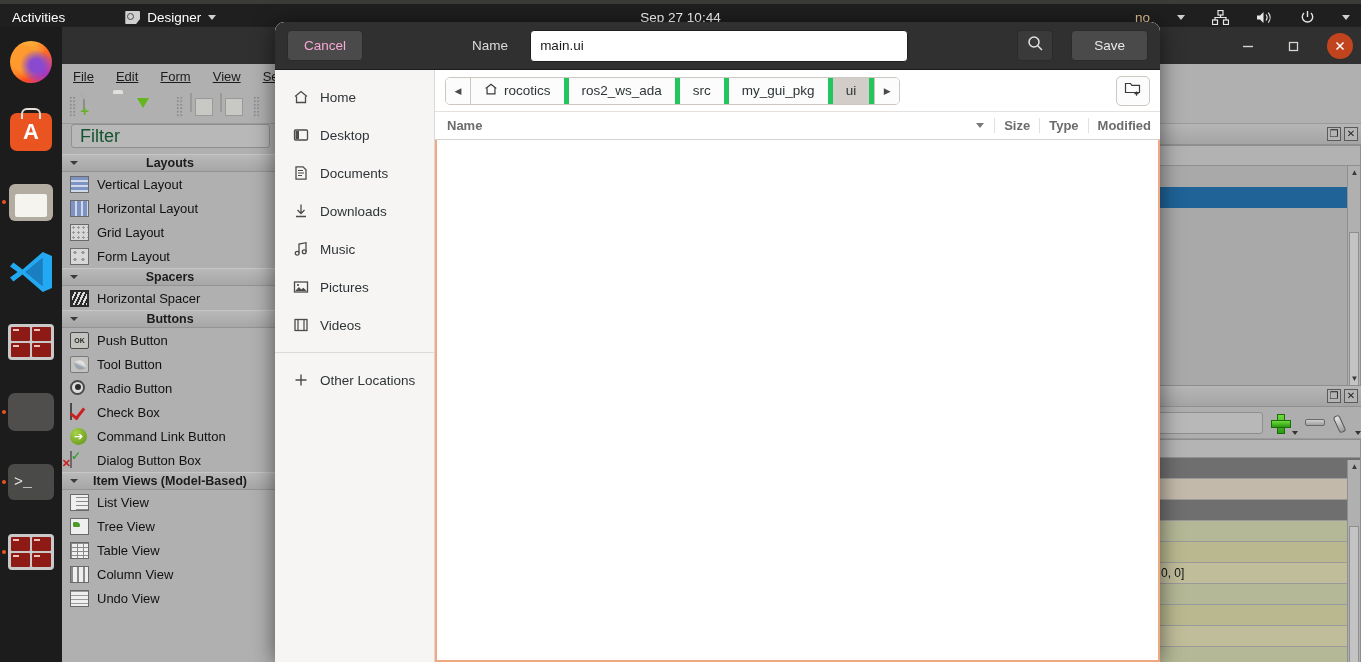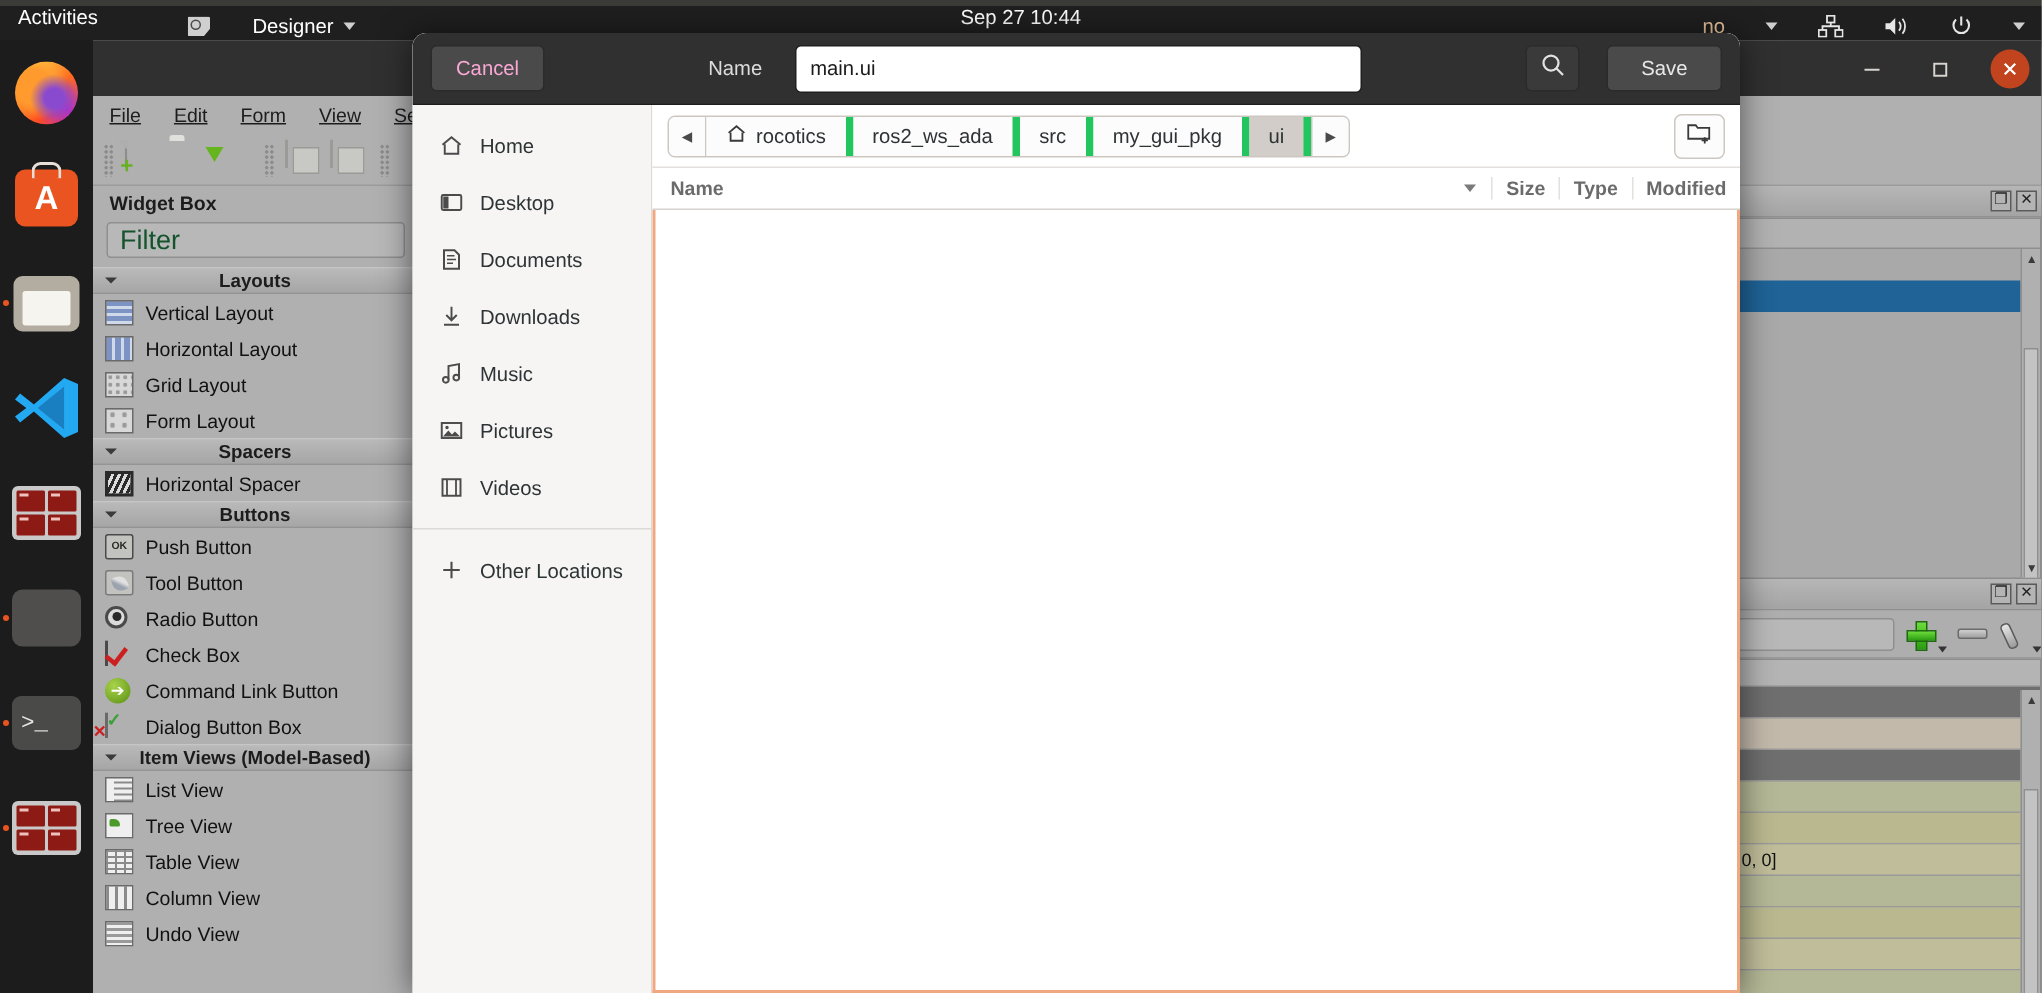--- a/index.html
+++ b/index.html
@@ -9,26 +9,26 @@
     background: #3b3b37;
     font-family: "Liberation Sans", sans-serif;
     -webkit-font-smoothing: antialiased;
   }
   #screen { position: relative; width: 1361px; height: 662px; overflow: hidden; }
 
   
   .topbar {
     position: absolute; left: 0; top: 4px; width: 1361px; height: 27px;
     background: #1f1f1f; color: #f2f1f0;
-    display: flex; 
+    display: flex; align-items: center;
     font-size: 13.5px;
   }
   .topbar-activities { padding: 0 14px 0 12px; color: #ffffff; font-size: 13.5px; }
   .topbar-app { display: flex; align-items: center; gap: 7px; margin-left: 46px; }
-  .topbar-app-label { color: #ffffff; font-size: 13.5px; margin-left: 21px; }
+  .topbar-app-label { color: #ffffff; font-size: 13.5px; }
   .app-mini-icon {
     width: 15px; height: 13px; background: #cfcfcf;
     border-radius: 1px;
     position: relative;
     clip-path: polygon(0 0, 100% 0, 100% 60%, 72% 100%, 0 100%);
   }
   .app-mini-icon::after {
     content: ""; position: absolute; left: 2px; top: 2px;
     width: 5px; height: 5px; border: 1.4px solid #4a4a4a; border-radius: 50%;
   }
@@ -523,21 +523,20 @@
       <span class="tbtn"><span class="ic-newfile"></span></span>
       <span class="tbtn"><span class="ic-openfolder"></span></span>
       <span class="tbtn"><span class="ic-save"></span></span>
       <span class="tb-grip"></span>
       <span class="tbtn"><span class="ic-copy1"></span></span>
       <span class="tbtn"><span class="ic-copy2"></span></span>
       <span class="tb-grip"></span>
     </div>
 
     <div class="widgetbox">
-      <div class="wb-title">Widget Box</div>
       <div class="wb-filter">Filter</div>
 
       <div class="wb-section">
         <span class="arrow"></span>
         <span class="lbl">Layouts</span>
       </div>
       <div class="wb-row">
           <span class="wb-ico i-vlayout"></span>
           <span>Vertical Layout</span>
         </div>

